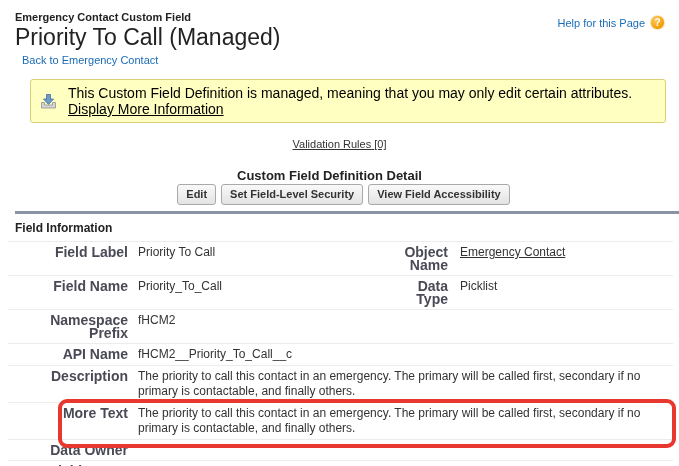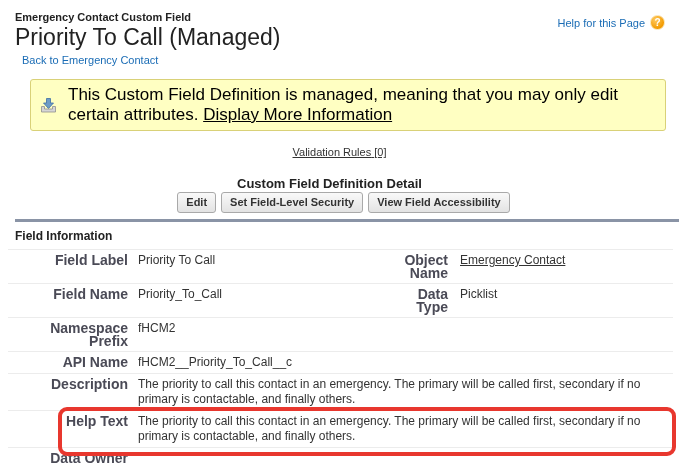--- a/index.html
+++ b/index.html
@@ -28,21 +28,21 @@
     border: 1px solid #fbe3b0;
     color: #fff; font-size: 10px; font-weight: bold;
     display: flex; align-items: center; justify-content: center; cursor: pointer;
   }
 
   
   .banner {
     margin: 11px 13px 0 30px;
     background: #ffffc2; border: 1px solid #d9d178; border-radius: 3px;
     padding: 5px 9px; display: flex; align-items: center; gap: 11px;
-    font-size: 17px; color: #000;
+    font-size: 14px; color: #000;
   }
   .banner a { color: #000; text-decoration: underline; cursor: pointer; }
   .pkg-icon { flex: 0 0 auto; display: block; }
 
   
   .validation-row { text-align: center; margin-top: 15px; font-size: 11px; }
   .validation-row a { color: #333; text-decoration: underline; cursor: pointer; }
 
   
   .detail-header { display: flex; align-items: center; margin: 18px 0 0 8px; min-height: 38px; flex-direction: column; }
@@ -149,21 +149,21 @@
       <div class="cell-label">API Name</div>
       <div class="cell-value">fHCM2__Priority_To_Call__c</div>
     </div>
 
     <div class="row">
       <div class="cell-label">Description</div>
       <div class="cell-value span-full">The priority to call this contact in an emergency. The primary will be called first, secondary if no primary is contactable, and finally others.</div>
     </div>
 
     <div class="row">
-      <div class="cell-label">Help Text</div>
+      <div class="cell-label">More Text</div>
       <div class="cell-value span-full">The priority to call this contact in an emergency. The primary will be called first, secondary if no primary is contactable, and finally others.</div>
       <div class="red-box"></div>
     </div>
 
     <div class="row">
       <div class="cell-label">Data Owner</div>
       <div class="cell-value"></div>
     </div>
 
     <div class="row">

